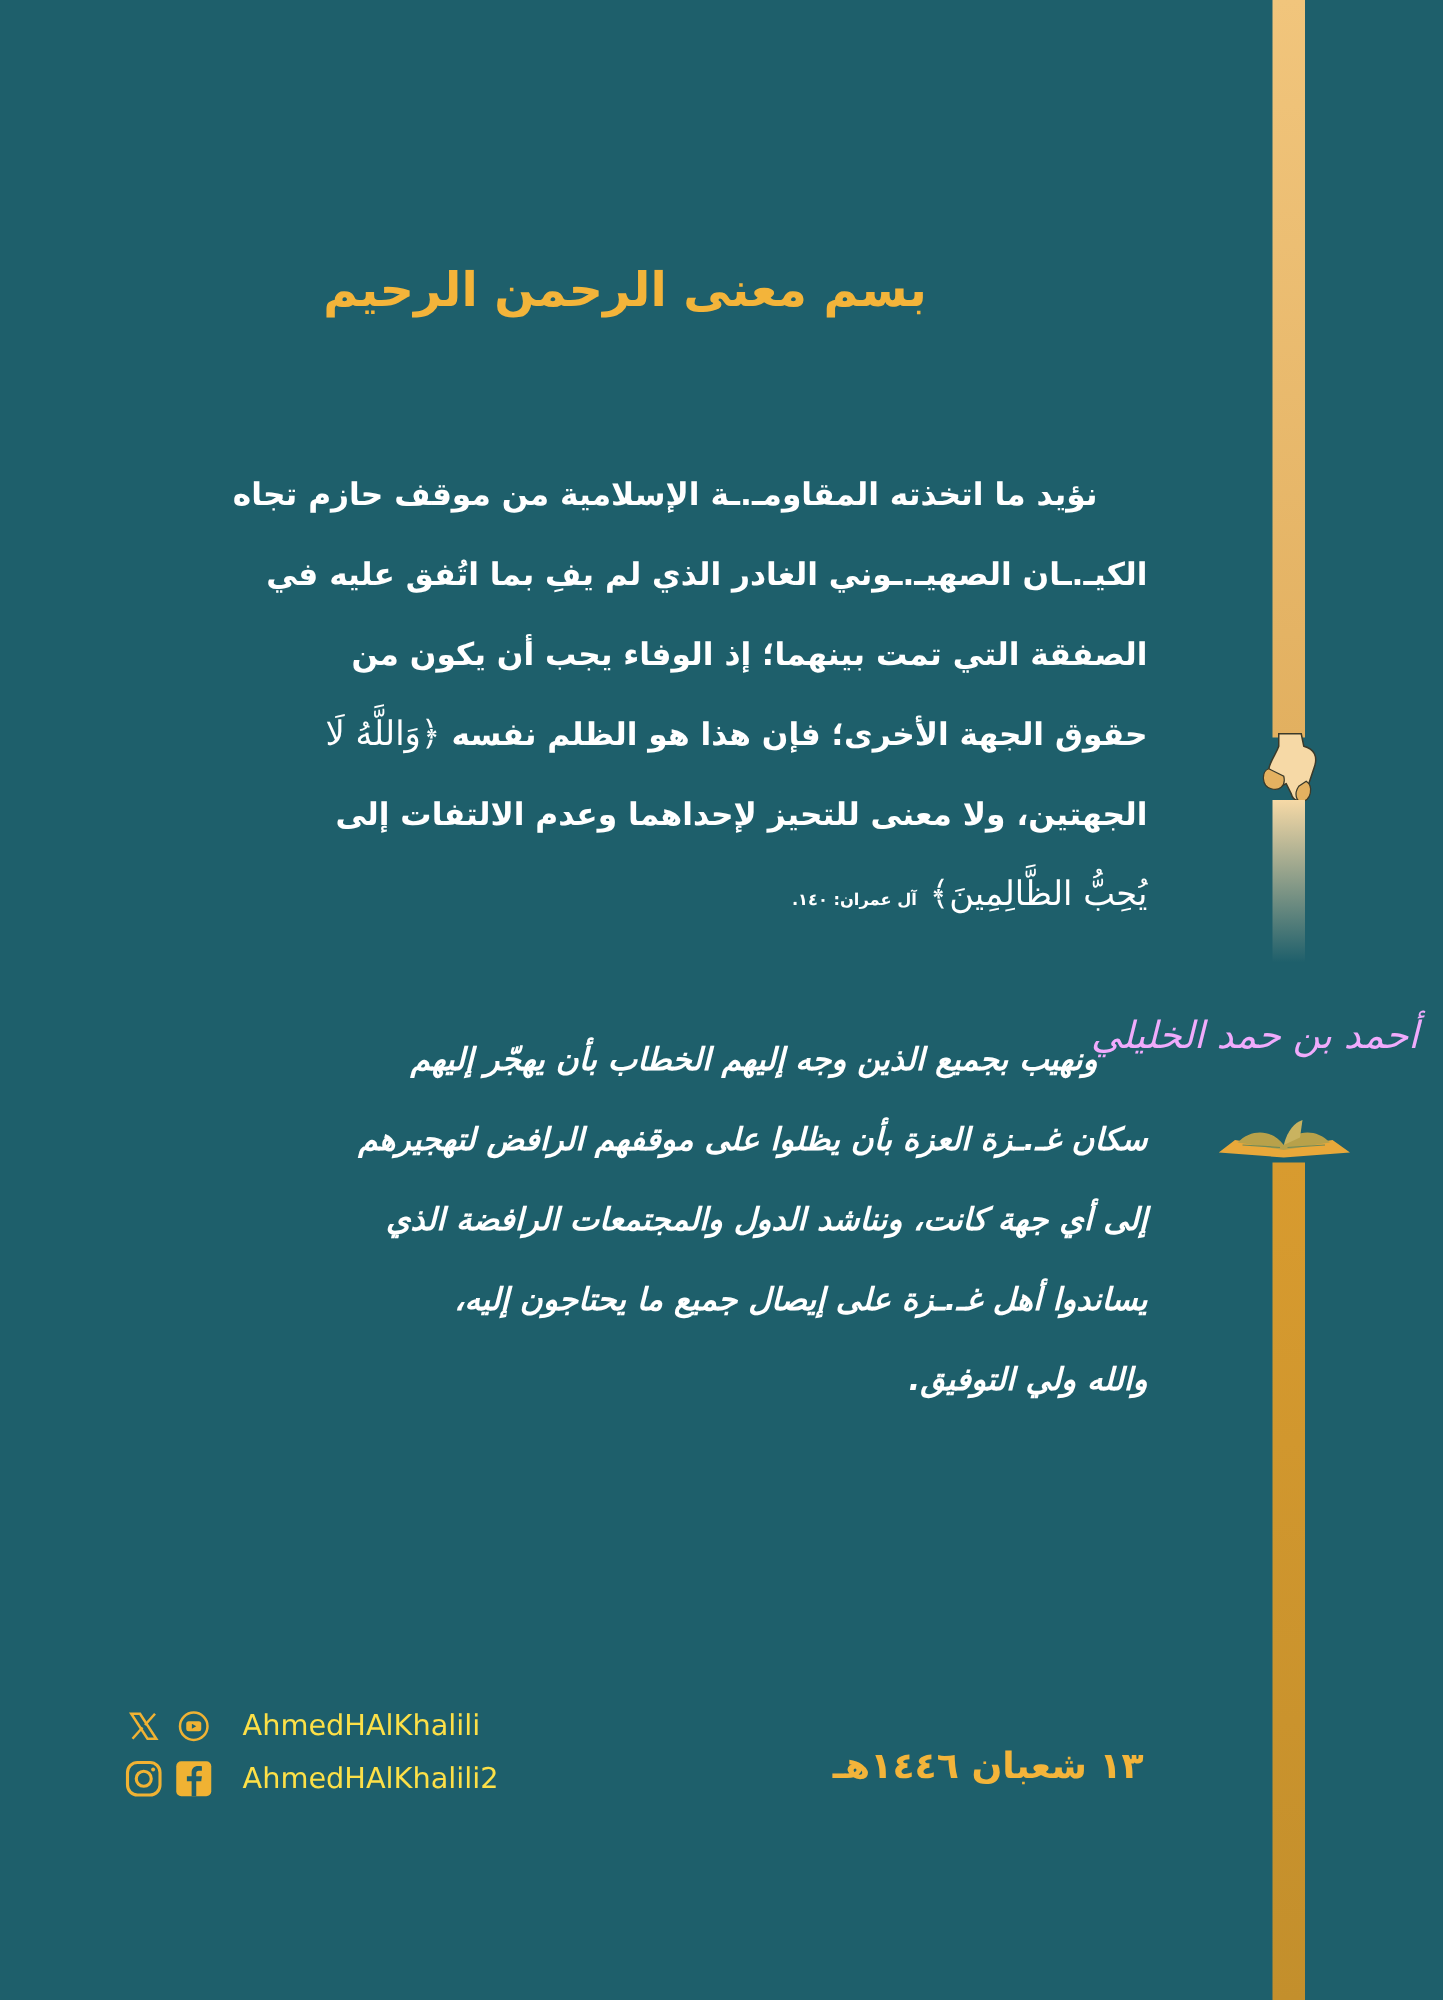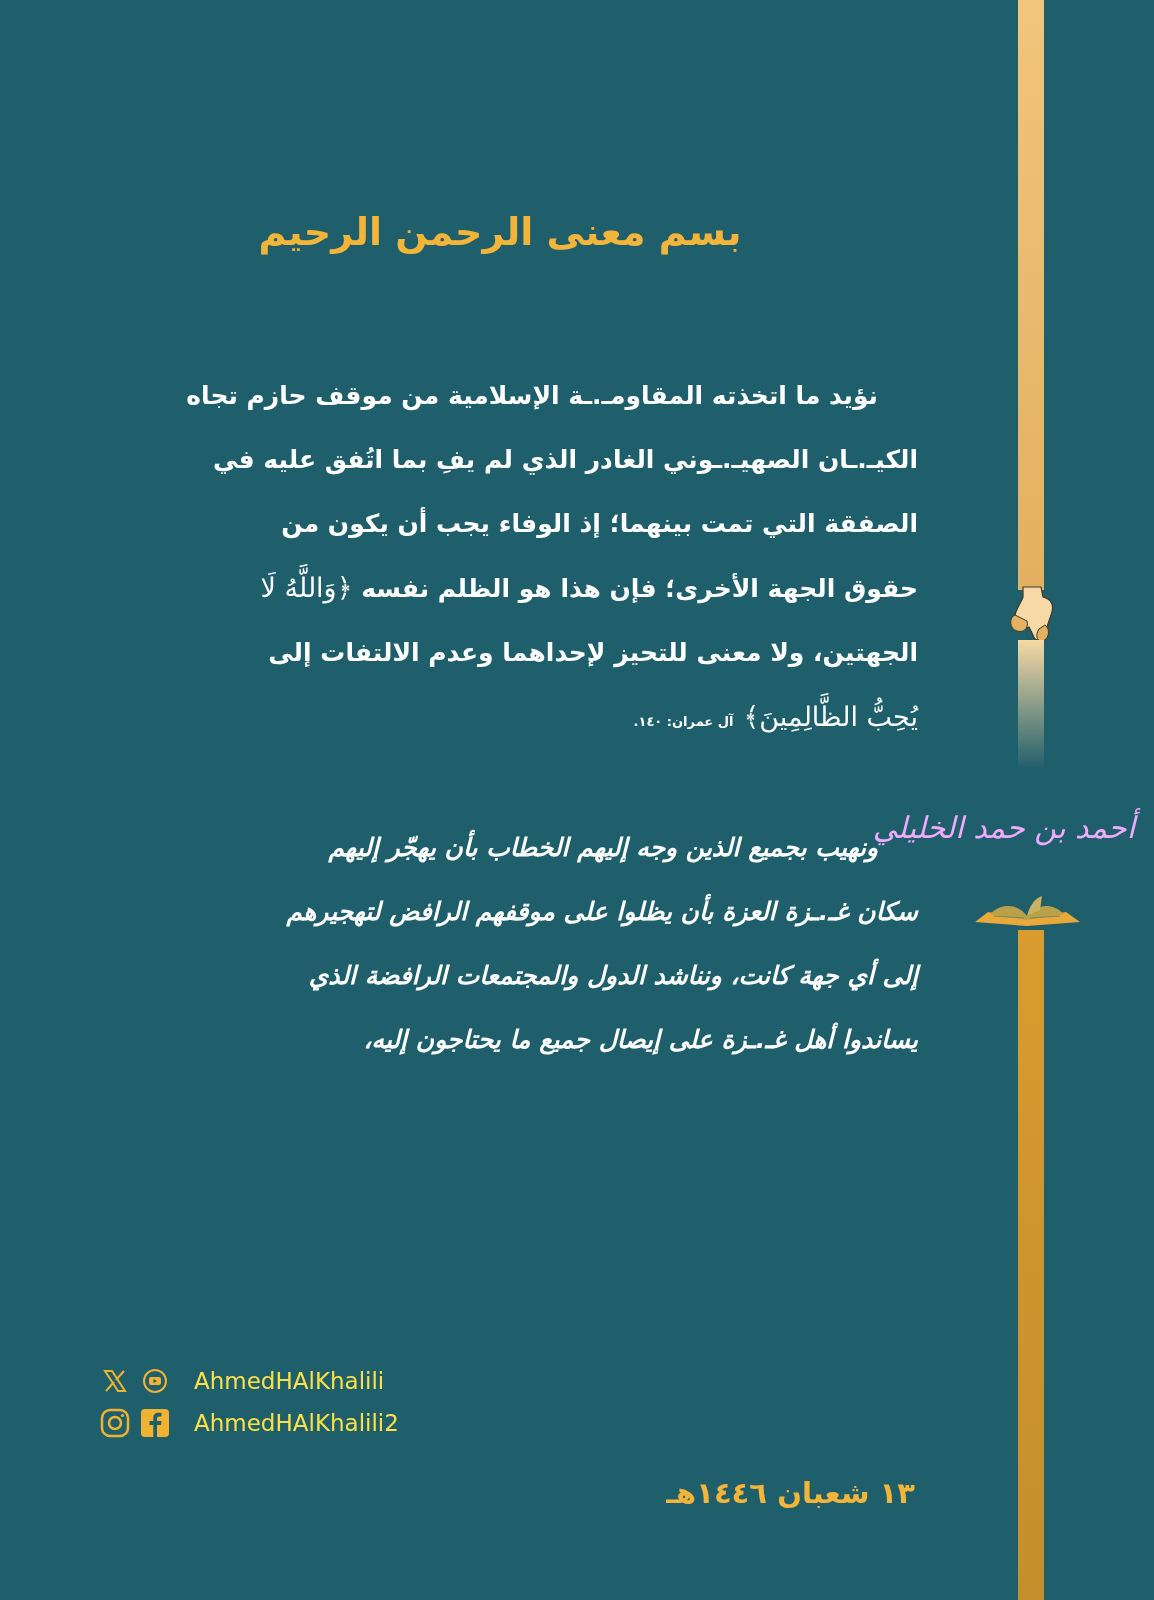--- a/index.html
+++ b/index.html
@@ -50,21 +50,21 @@
   .quran { font-family:"DejaVu Serif", serif; font-weight:normal; font-size:27px; }
   .ref { font-size:13px; font-weight:bold; margin-right:10px; }
   .social {
     position:absolute; left:100px; top:1360px; color:#fde047;
     font-family:"DejaVu Sans", sans-serif; font-size:23px;
   }
   .social-row { display:flex; align-items:center; height:42px; gap:10px; }
   .icon-box { width:30px; height:30px; display:inline-flex; align-items:center; justify-content:center; }
   .handle { margin-left:14px; }
   .date {
-    position:absolute; left:640px; top:1476px; width:275px;
+    position:absolute; left:640px; top:1395px; width:275px;
     direction:rtl; text-align:right; color:#f3b43a; font-size:29px; font-weight:bold;
   }
 </style>
 </head>
 <body>
 
 <div class="stripe-top"></div>
 <svg class="hands" viewBox="0 0 52 70">
   <path d="M18 2 L36 2 L38 12 C46 14 50 20 46 30 L40 48 C38 56 30 58 28 50 L24 42 C16 46 8 40 10 30 C12 22 16 18 18 12 Z" fill="#f6d9a6" stroke="#3a3a2a" stroke-width="1.2"></path>
   <path d="M10 30 C4 32 4 44 12 46 C18 48 24 44 22 36 Z" fill="#e4b160" stroke="#3a3a2a" stroke-width="1"></path>
@@ -90,20 +90,21 @@
   <span class="line"><span>حقوق الجهة الأخرى؛ فإن هذا هو الظلم نفسه</span> <span class="quran">﴿وَاللَّهُ لَا</span></span>
   <span class="line">الجهتين، ولا معنى للتحيز لإحداهما وعدم الالتفات إلى</span>
   <span class="line"><span class="quran">يُحِبُّ الظَّالِمِينَ﴾</span><span class="ref">آل عمران: ١٤٠.</span></span>
 </div>
 
 <div class="para para2">
   <span class="line"><span class="indent"></span><span>ونهيب بجميع الذين وجه إليهم الخطاب بأن يهجّر إليهم</span></span>
   <span class="line">سكان غـ.ـزة العزة بأن يظلوا على موقفهم الرافض لتهجيرهم</span>
   <span class="line">إلى أي جهة كانت، ونناشد الدول والمجتمعات الرافضة الذي</span>
   <span class="line">يساندوا أهل غـ.ـزة على إيصال جميع ما يحتاجون إليه،</span>
+  <span class="line">والله ولي التوفيق.</span>
 </div>
 
 <div class="social">
   <div class="social-row">
     <span class="icon-box">
       <svg width="26" height="26" viewBox="0 0 26 26">
           <path d="M3 3 L10 3 L23 23 L16 23 Z" fill="none" stroke="#f0b233" stroke-width="2"></path>
           <line x1="22" y1="3" x2="14" y2="12" stroke="#f0b233" stroke-width="2"></line>
           <line x1="4" y1="23" x2="12" y2="14" stroke="#f0b233" stroke-width="2"></line>
         </svg>

